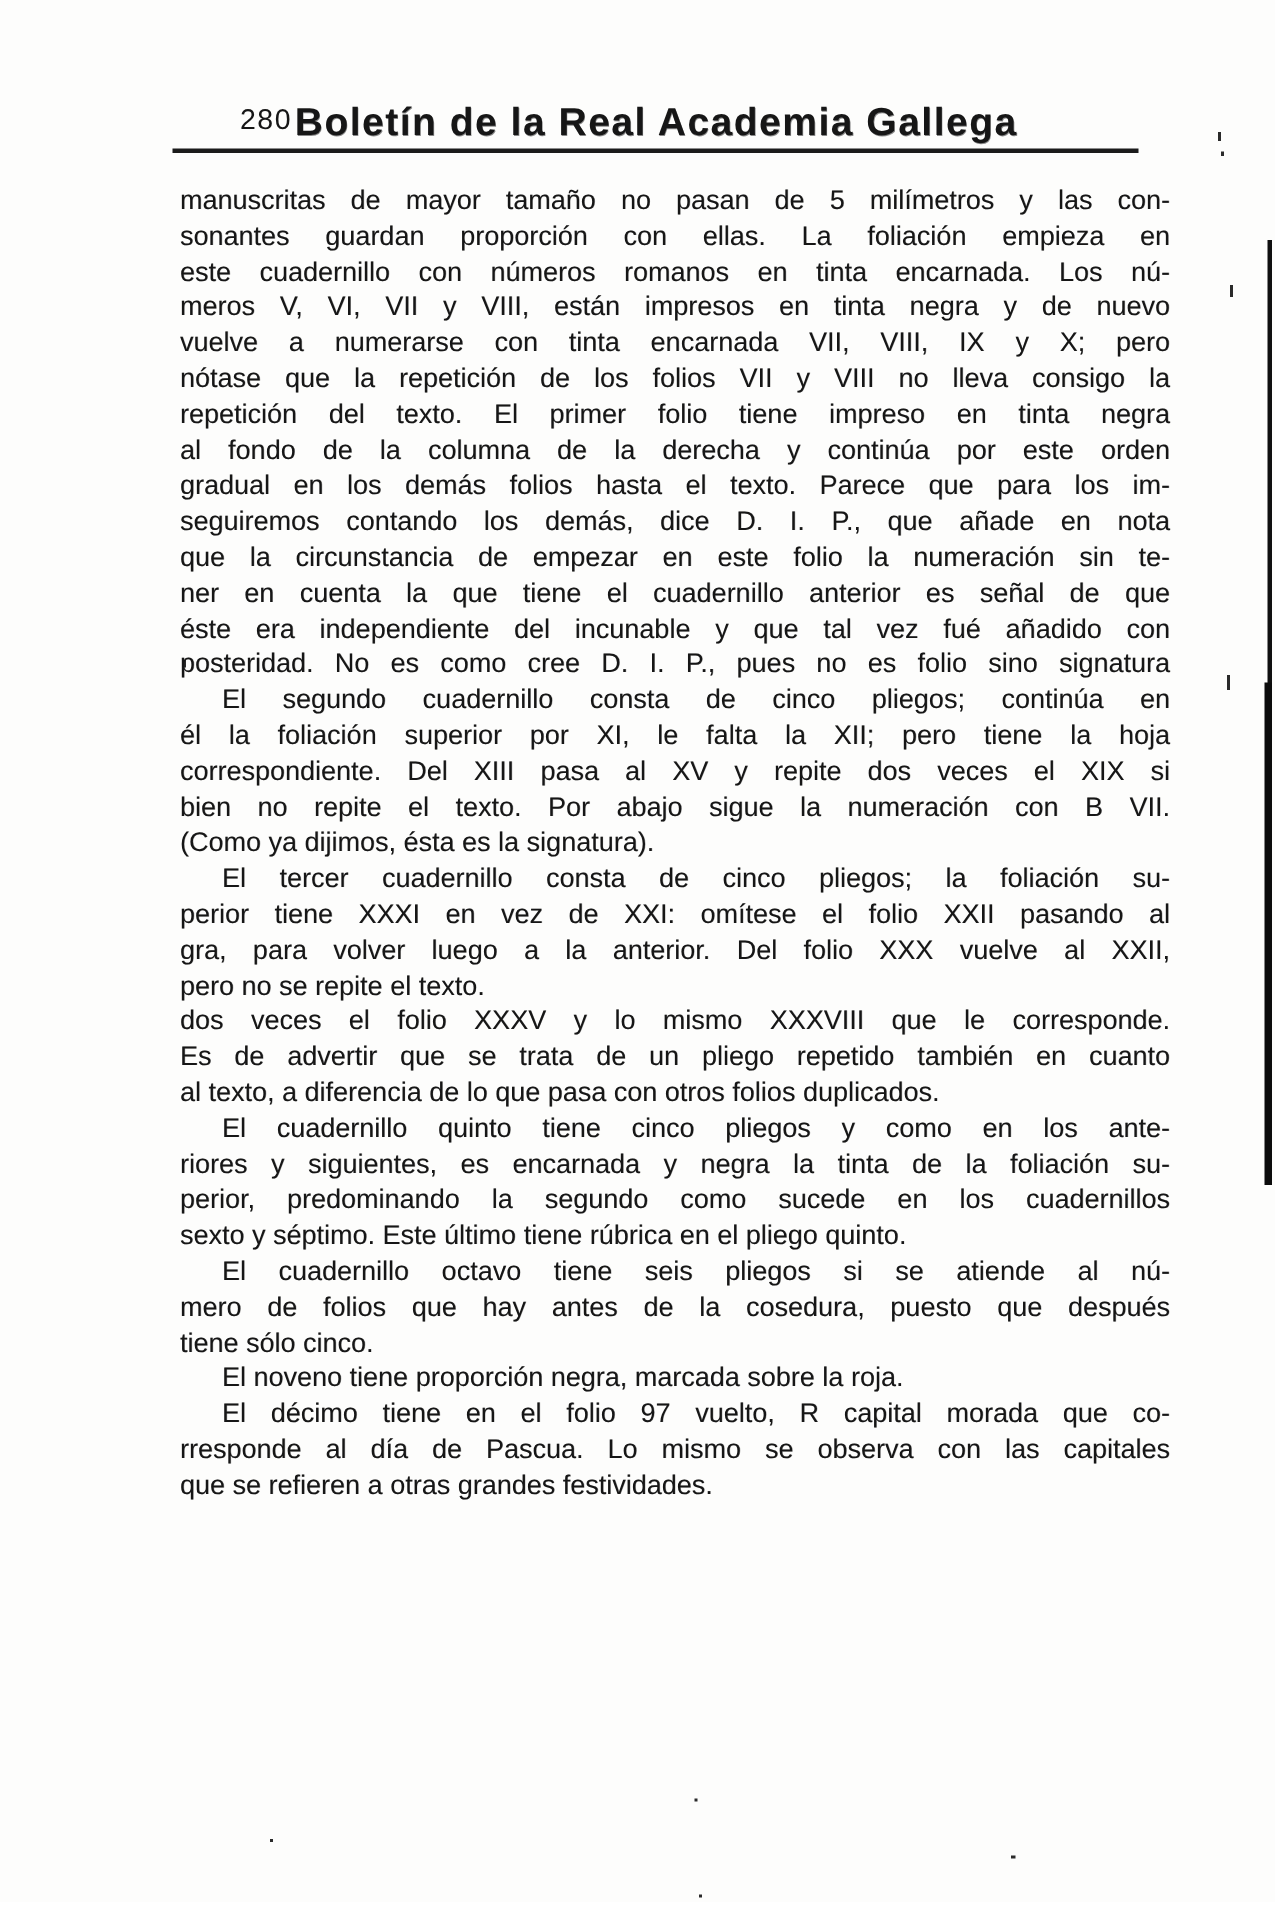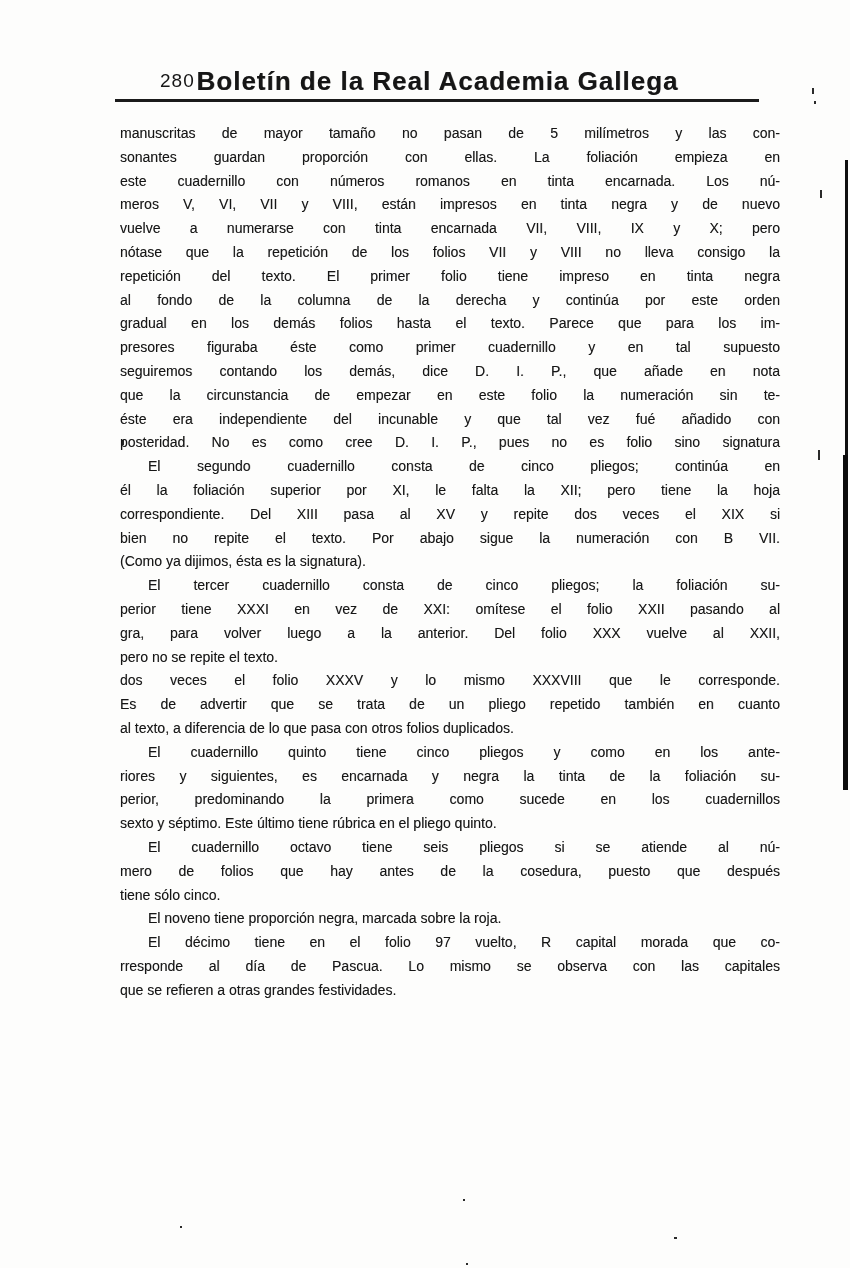--- a/index.html
+++ b/index.html
@@ -70,21 +70,21 @@
   .speck {
     position: absolute;
     background: #2a2a2a;
   }
   
   .body-text {
     position: absolute;
     left: 120px;
     top: 122px;
     width: 660px;
-    font-size: 14px;
+    font-size: 18px;
     line-height: 23.8px;
     text-shadow: 0.3px 0.3px 0 rgba(25,25,25,0.35);
   }
   .paragraph { margin: 0; }
   .line {
     text-align: justify;
     text-align-last: justify;
     white-space: normal;
   }
   .line.last { text-align-last: left; }
@@ -121,23 +121,23 @@
       <div class="paragraph">
         <div class="line">manuscritas de mayor tamaño no pasan de 5 milímetros y las con-</div>
         <div class="line">sonantes guardan proporción con ellas. La foliación empieza en</div>
         <div class="line">este cuadernillo con números romanos en tinta encarnada. Los nú-</div>
         <div class="line">meros V, VI, VII y VIII, están impresos en tinta negra y de nuevo</div>
         <div class="line">vuelve a numerarse con tinta encarnada VII, VIII, IX y X; pero</div>
         <div class="line">nótase que la repetición de los folios VII y VIII no lleva consigo la</div>
         <div class="line">repetición del texto. El primer folio tiene impreso en tinta negra</div>
         <div class="line">al fondo de la columna de la derecha y continúa por este orden</div>
         <div class="line">gradual en los demás folios hasta el texto. Parece que para los im-</div>
-        <div class="line">presores figuraba éste como primer cuadernillo y en tal supuesto</div>
         <div class="line">seguiremos contando los demás, dice D. I. P., que añade en nota</div>
         <div class="line">que la circunstancia de empezar en este folio la numeración sin te-</div>
+        <div class="line">ner en cuenta la que tiene el cuadernillo anterior es señal de que</div>
         <div class="line">éste era independiente del incunable y que tal vez fué añadido con</div>
         <div class="line">posteridad. No es como cree D. I. P., pues no es folio sino signatura</div>
       </div>
       <div class="paragraph">
         <div class="line indent">El segundo cuadernillo consta de cinco pliegos; continúa en</div>
         <div class="line">él la foliación superior por XI, le falta la XII; pero tiene la hoja</div>
         <div class="line">correspondiente. Del XIII pasa al XV y repite dos veces el XIX si</div>
         <div class="line">bien no repite el texto. Por abajo sigue la numeración con B VII.</div>
         <div class="line last">(Como ya dijimos, ésta es la signatura).</div>
       </div>
@@ -148,21 +148,21 @@
         <div class="line last">pero no se repite el texto.</div>
       </div>
       <div class="paragraph">
         <div class="line">dos veces el folio XXXV y lo mismo XXXVIII que le corresponde.</div>
         <div class="line">Es de advertir que se trata de un pliego repetido también en cuanto</div>
         <div class="line last">al texto, a diferencia de lo que pasa con otros folios duplicados.</div>
       </div>
       <div class="paragraph">
         <div class="line indent">El cuadernillo quinto tiene cinco pliegos y como en los ante-</div>
         <div class="line">riores y siguientes, es encarnada y negra la tinta de la foliación su-</div>
-        <div class="line">perior, predominando la primera como sucede en los cuadernillos</div>
+        <div class="line">perior, predominando la segundo como sucede en los cuadernillos</div>
         <div class="line last">sexto y séptimo. Este último tiene rúbrica en el pliego quinto.</div>
       </div>
       <div class="paragraph">
         <div class="line indent">El cuadernillo octavo tiene seis pliegos si se atiende al nú-</div>
         <div class="line">mero de folios que hay antes de la cosedura, puesto que después</div>
         <div class="line last">tiene sólo cinco.</div>
       </div>
       <div class="paragraph">
         <div class="line indent last">El noveno tiene proporción negra, marcada sobre la roja.</div>
       </div>

